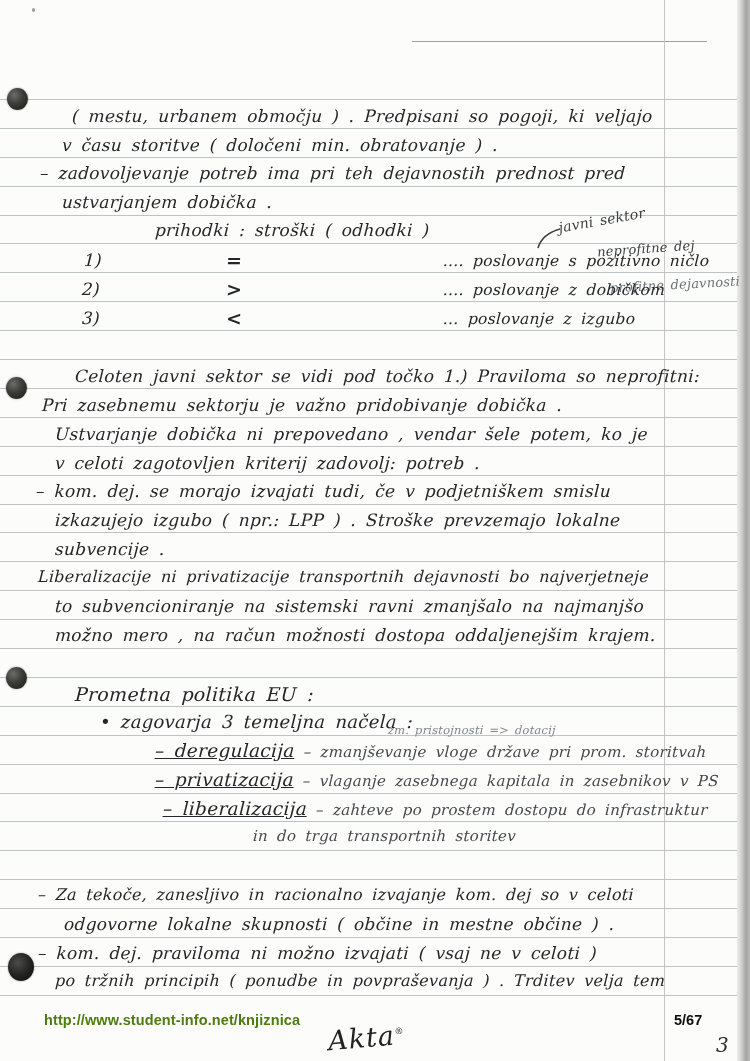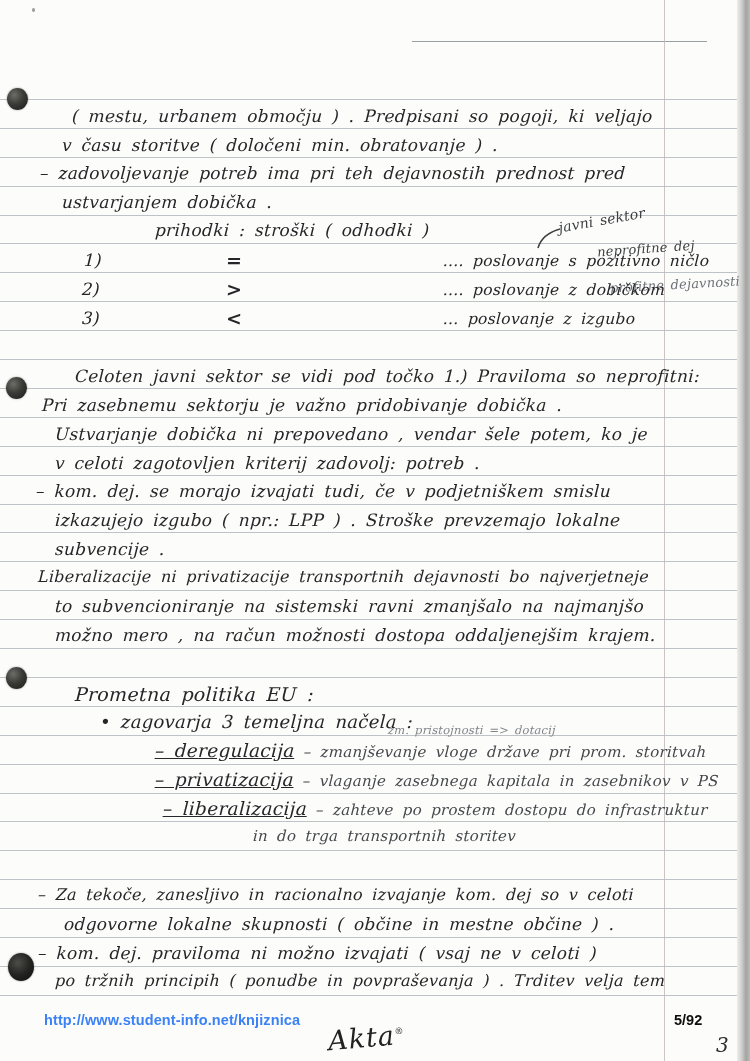--- a/index.html
+++ b/index.html
@@ -40,21 +40,21 @@
   .res{font-size:15.5px;}
   .pen-note{font-size:14px;color:#3c3e42;letter-spacing:.2px;word-spacing:2px;}
   .pencil{font-size:11.5px;color:#80848a;letter-spacing:.2px;word-spacing:2px;}
   .term{text-decoration:underline;font-size:18.5px;}
   .def{font-size:15px;color:#44464b;}
   .arrow-svg{position:absolute;left:536px;top:226px;}
   
   .footer-url{
     position:absolute;left:44px;top:1012px;
     font-family:"Liberation Sans","DejaVu Sans",sans-serif;
-    font-weight:bold;font-size:14.5px;color:#3b82f6;letter-spacing:.1px;
+    font-weight:bold;font-size:14.5px;color:#4d7c0f;letter-spacing:.1px;
   }
   .footer-page{
     position:absolute;left:674px;top:1012px;
     font-family:"Liberation Sans","DejaVu Sans",sans-serif;
     font-weight:bold;font-size:14.5px;color:#0d0d0d;
   }
   .signature{
     position:absolute;left:328px;top:1022px;font-style:italic;
     font-size:27px;color:#222;transform:rotate(-5deg);letter-spacing:1px;
   }
@@ -134,19 +134,19 @@
     <span class="term">–  liberalizacija</span><span class="def"> –  zahteve  po  prostem  dostopu  do  infrastruktur</span>
   </div>
   <div class="hw def" style="left:253px;top:827px;">in  do  trga   transportnih  storitev</div>
 
   <div class="hw" style="left:38px;top:885px;font-size:16px;">–  Za tekoče,  zanesljivo  in  racionalno  izvajanje  kom. dej  so  v  celoti</div>
   <div class="hw" style="left:64px;top:914px;">odgovorne   lokalne  skupnosti   ( občine  in  mestne  občine ) .</div>
   <div class="hw" style="left:38px;top:943px;">–  kom. dej.  praviloma  ni  možno  izvajati  ( vsaj  ne  v celoti )</div>
   <div class="hw" style="left:55px;top:971px;font-size:16px;">po  tržnih  principih  (  ponudbe  in  povpraševanja  ) .  Trditev  velja  tem</div>
 
   <div class="footer-url">http://www.student-info.net/knjiznica</div>
-  <div class="footer-page">5/92</div>
+  <div class="footer-page">5/67</div>
   <div class="signature">
     <span>Akta</span><sup>®</sup>
   </div>
   <div class="page-num">3</div>
 
 </div>
 
 </body></html>

